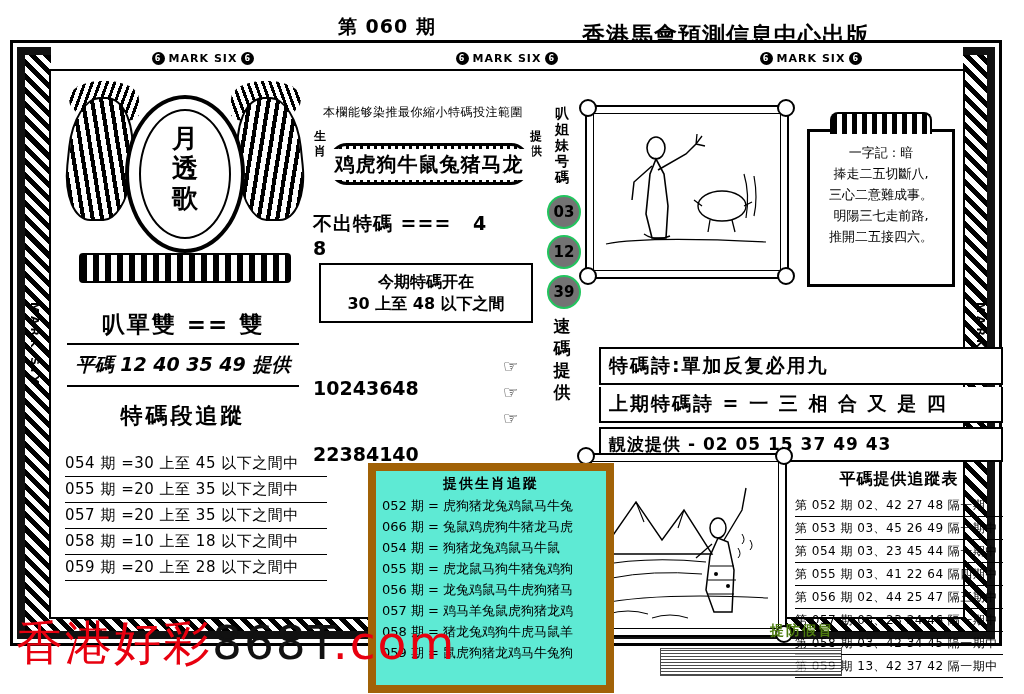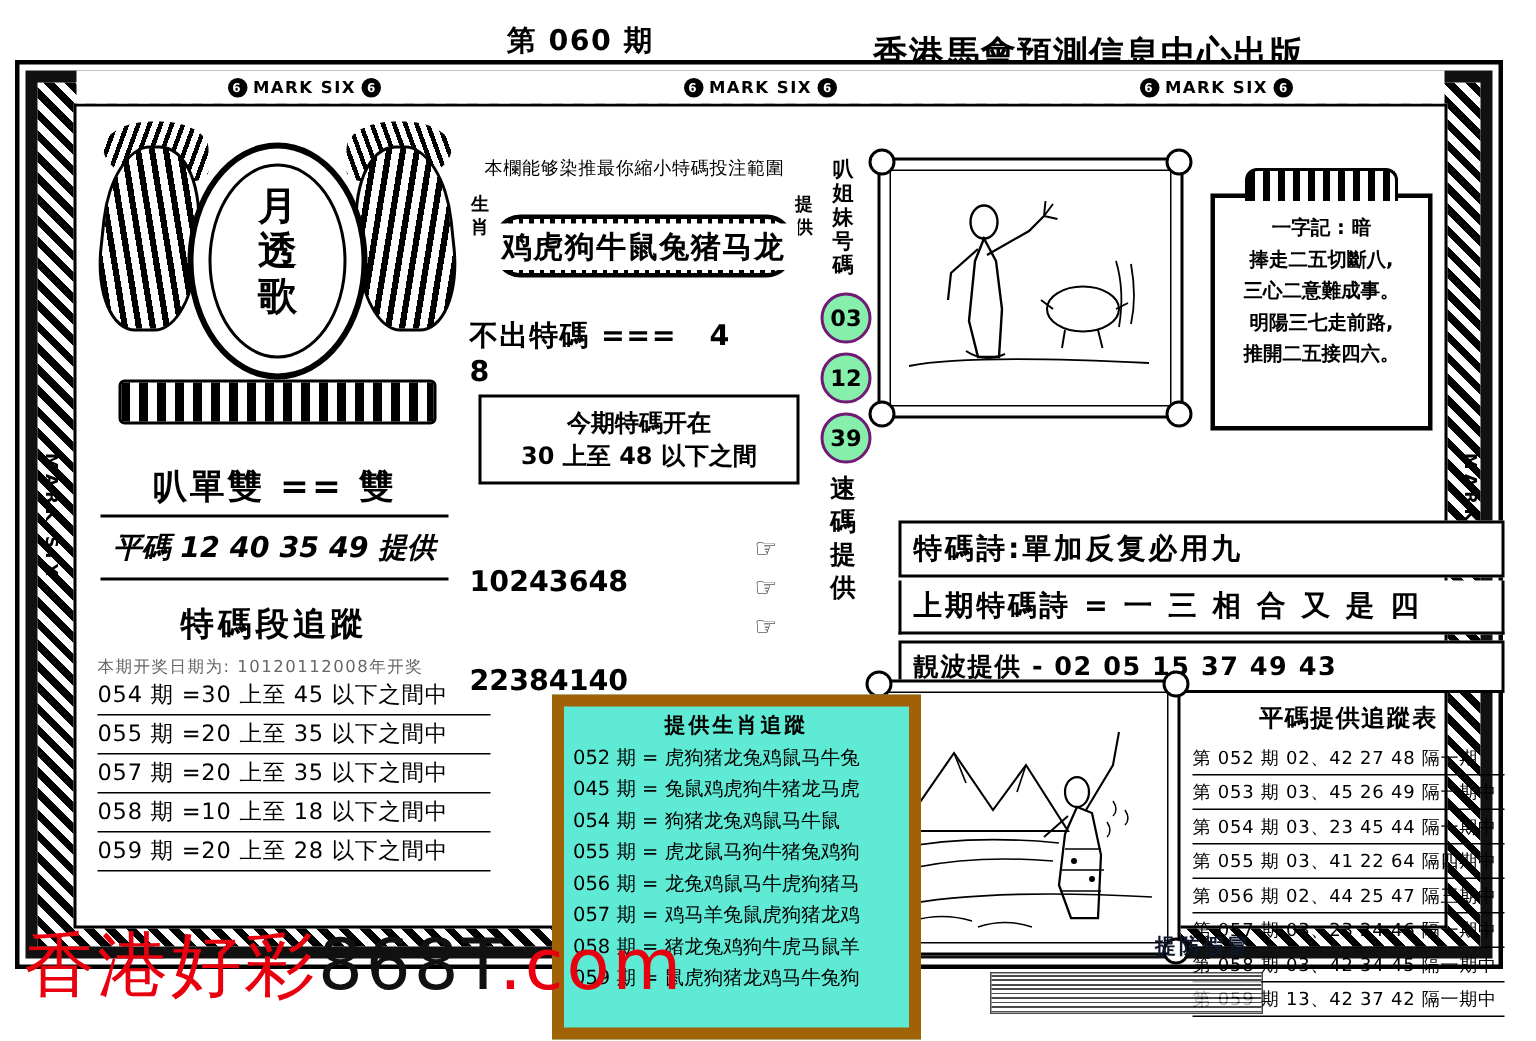--- a/index.html
+++ b/index.html
@@ -174,21 +174,21 @@
   }
   .num-grid .r{display:flex;justify-content:flex-start;margin-bottom:22px;margin-top:44px;}
 
   
   .ball-col-title{
     position:absolute;left:498px;top:34px;width:26px;
     font-size:14px;font-weight:bold;line-height:16px;text-align:center;
   }
   .ball{
     position:absolute;left:496px;width:30px;height:30px;border-radius:50%;
-    border:2px solid #701a75;background:#86efac;
+    border:2px solid #22c55e;background:#737373;
     display:flex;align-items:center;justify-content:center;
     font-size:15px;font-weight:bold;
   }
   .ball.b1{top:124px;}
   .ball.b2{top:164px;}
   .ball.b3{top:204px;}
   .col-text{
     position:absolute;left:498px;top:244px;width:26px;
     font-size:17px;font-weight:bold;line-height:22px;text-align:center;
   }
@@ -219,21 +219,21 @@
     border:3px solid #000;background:#fff;
   }
   .tablet:before{
     content:"";position:absolute;left:20px;right:20px;top:-20px;height:20px;
     background:repeating-linear-gradient(90deg,#000 0 5px,#fff 5px 10px);
     border:2px solid #000;border-bottom:none;
     border-radius:8px 8px 0 0;
   }
   .tablet-txt{
     position:absolute;inset:10px;
-    font-size:13px;line-height:21px;font-weight:bold;text-align:center;
+    font-size:13px;line-height:21px;font-weight:normal;text-align:center;
   }
 
   
   .bar{
     position:absolute;left:548px;width:404px;
     border:2px solid #000;background:#fff;
     font-size:19px;font-weight:bold;letter-spacing:2px;
     padding:4px 8px;box-sizing:border-box;white-space:nowrap;
   }
   #bar1{top:276px;}
@@ -268,21 +268,21 @@
 
   
   .wm{
     position:absolute;left:16px;top:612px;width:660px;height:66px;
     font-size:47px;font-weight:normal;letter-spacing:2px;
     color:#e8000f;white-space:nowrap;
   }
   .wm .black{color:#111;}
   .bottom-note{
     position:absolute;left:770px;top:622px;font-size:14px;font-weight:bold;
-    color:#0f172a;letter-spacing:2px;
+    color:#4d7c0f;letter-spacing:2px;
   }
   .bottom-box{
     position:absolute;left:660px;top:648px;width:180px;height:26px;
     border:1px solid #000;
     background:repeating-linear-gradient(0deg,#000 0 1px,#fff 1px 3px);
     opacity:.7;
   }
 </style>
 </head>
 <body>
@@ -335,21 +335,20 @@
           <div>透</div>
           <div>歌</div>
         </div>
         <div class="pedestal"></div>
       </div>
 
       <div class="odd-even">叭單雙 ==  雙</div>
       <div class="ping-ma">平碼 12 40 35 49 提供</div>
       <div class="duan-zhui">特碼段追蹤</div>
 
-      <div class="hist-head">本期开奖日期为: 10120112008年开奖</div>
       <div class="hist-list">
         <div class="row">054 期 =30 上至 45 以下之間中</div>
         <div class="row">055 期 =20 上至 35 以下之間中</div>
         <div class="row">057 期 =20 上至 35 以下之間中</div>
         <div class="row">058 期 =10 上至 18 以下之間中</div>
         <div class="row">059 期 =20 上至 28 以下之間中</div>
       </div>
 
       <div class="note-top">本欄能够染推最你縮小特碼投注範圍</div>
 
@@ -459,21 +458,21 @@
             <path d="M150 72 q4 6 0 10 M158 78 q4 6 0 10 M146 86 q4 6 0 10" stroke="#000" stroke-width="1" fill="none"></path>
             <path d="M6 142 q60 -12 170 -6" stroke="#000" stroke-width="1.1" fill="none"></path>
             <path d="M16 152 q20 -6 40 0 M60 156 q18 -6 36 0" stroke="#000" stroke-width="1" fill="none"></path>
           </svg>
         </div>
       </div>
 
       <div class="zbox">
         <div class="zbox-title">提供生肖追蹤</div>
         <div class="row">052 期 = 虎狗猪龙兔鸡鼠马牛兔</div>
-        <div class="row">045 期 = 兔鼠鸡虎狗牛猪龙马虎</div>
+        <div class="row">066 期 = 兔鼠鸡虎狗牛猪龙马虎</div>
         <div class="row">054 期 = 狗猪龙兔鸡鼠马牛鼠</div>
         <div class="row">055 期 = 虎龙鼠马狗牛猪兔鸡狗</div>
         <div class="row">056 期 = 龙兔鸡鼠马牛虎狗猪马</div>
         <div class="row">057 期 = 鸡马羊兔鼠虎狗猪龙鸡</div>
         <div class="row">058 期 = 猪龙兔鸡狗牛虎马鼠羊</div>
         <div class="row">059 期 = 鼠虎狗猪龙鸡马牛兔狗</div>
       </div>
 
       <div class="track">
         <div class="track-title">平碼提供追蹤表</div>

